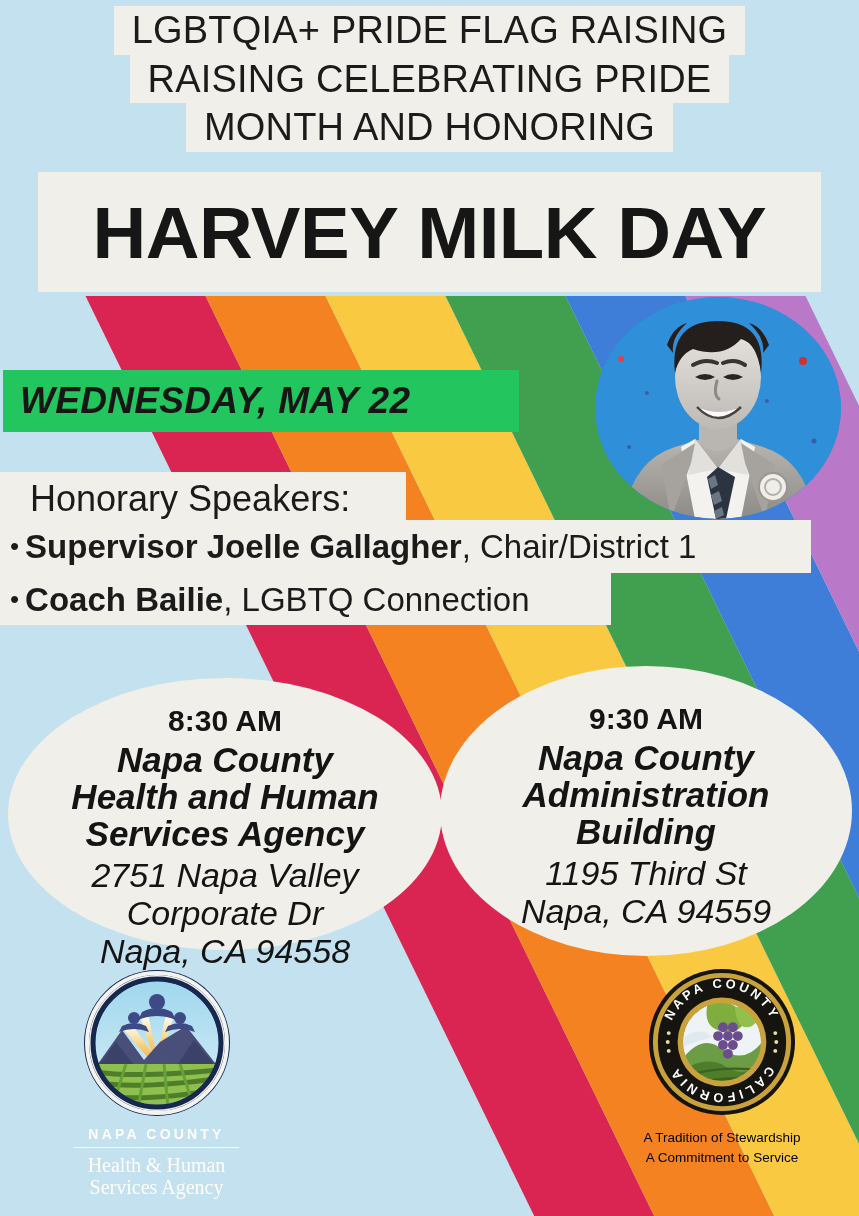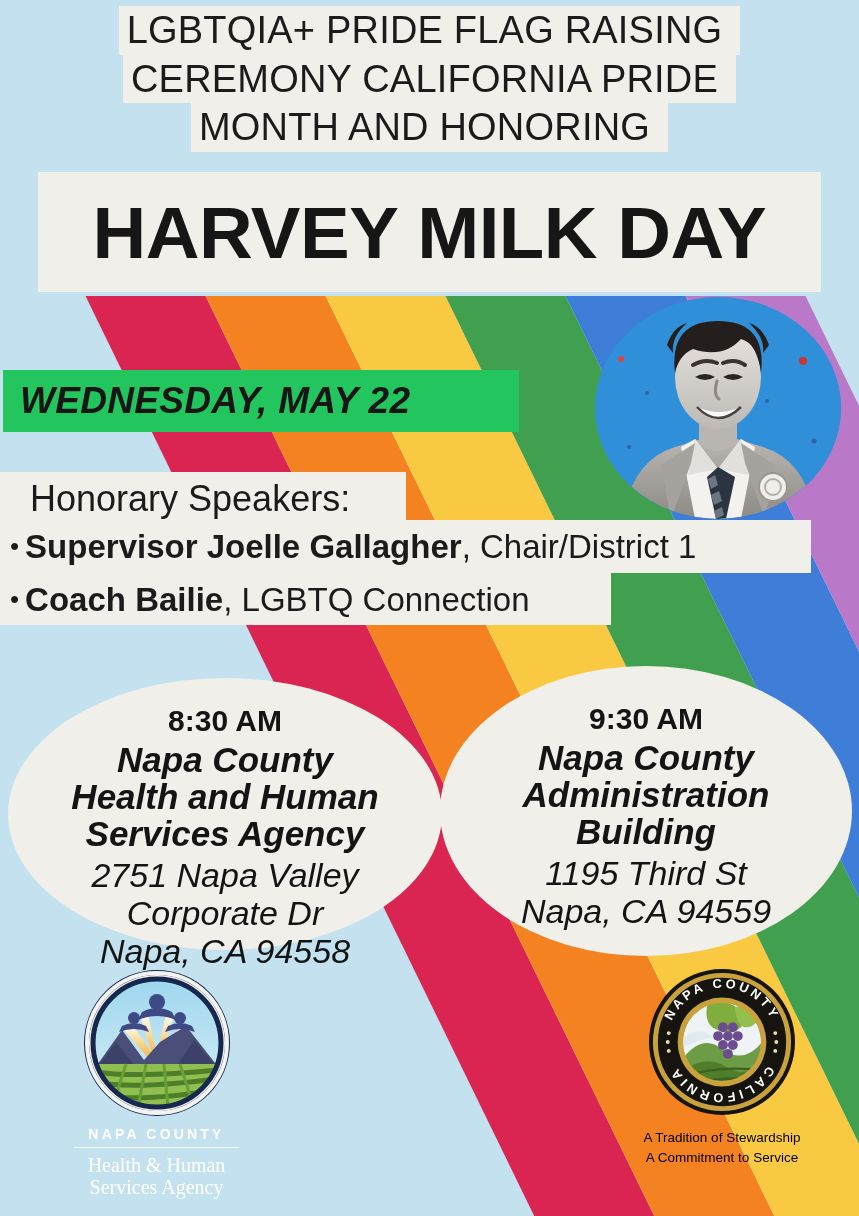--- a/index.html
+++ b/index.html
@@ -42,21 +42,21 @@
     text-align: center;
   }
   .kicker-line {
     display: inline-block;
     background: #f0efe9;
     color: #1b1b1b;
     font-size: 38px;
     line-height: 1.12;
     letter-spacing: 0.2px;
     font-weight: 400;
-    padding: 3px 18px 3px 8px;
+    padding: 3px 18px 3px 18px;
     white-space: nowrap;
   }
   .kicker-row { line-height: 0; }
   #kicker-1 { margin-top: 6px; }
 
   #hmd-box {
     position: absolute;
     left: 38px; top: 172px;
     width: 783px; height: 120px;
     background: #f0efe9;
@@ -197,21 +197,21 @@
     <div class="stripe" style="left:66px;  background:#da2452;"></div>
     <div class="stripe" style="left:186px; background:#f58220;"></div>
     <div class="stripe" style="left:306px; background:#f9c941;"></div>
     <div class="stripe" style="left:426px; background:#41a050;"></div>
     <div class="stripe" style="left:546px; background:#3f7ed8;"></div>
     <div class="stripe" style="left:666px; background:#ba79c8;"></div>
   </div>
 
   <div id="title-wrap">
     <div class="kicker-row"><span id="kicker-1" class="kicker-line">LGBTQIA+ PRIDE FLAG RAISING</span></div>
-    <div class="kicker-row"><span class="kicker-line">CEREMONY CALIFORNIA PRIDE</span></div>
+    <div class="kicker-row"><span class="kicker-line">RAISING CELEBRATING PRIDE</span></div>
     <div class="kicker-row"><span class="kicker-line">MONTH AND HONORING</span></div>
   </div>
 
   <div id="hmd-box">
     <span id="hmd-text">HARVEY MILK DAY</span>
   </div>
 
   <div id="date-box">
     <span id="date-text">WEDNESDAY, MAY 22</span>
   </div>

